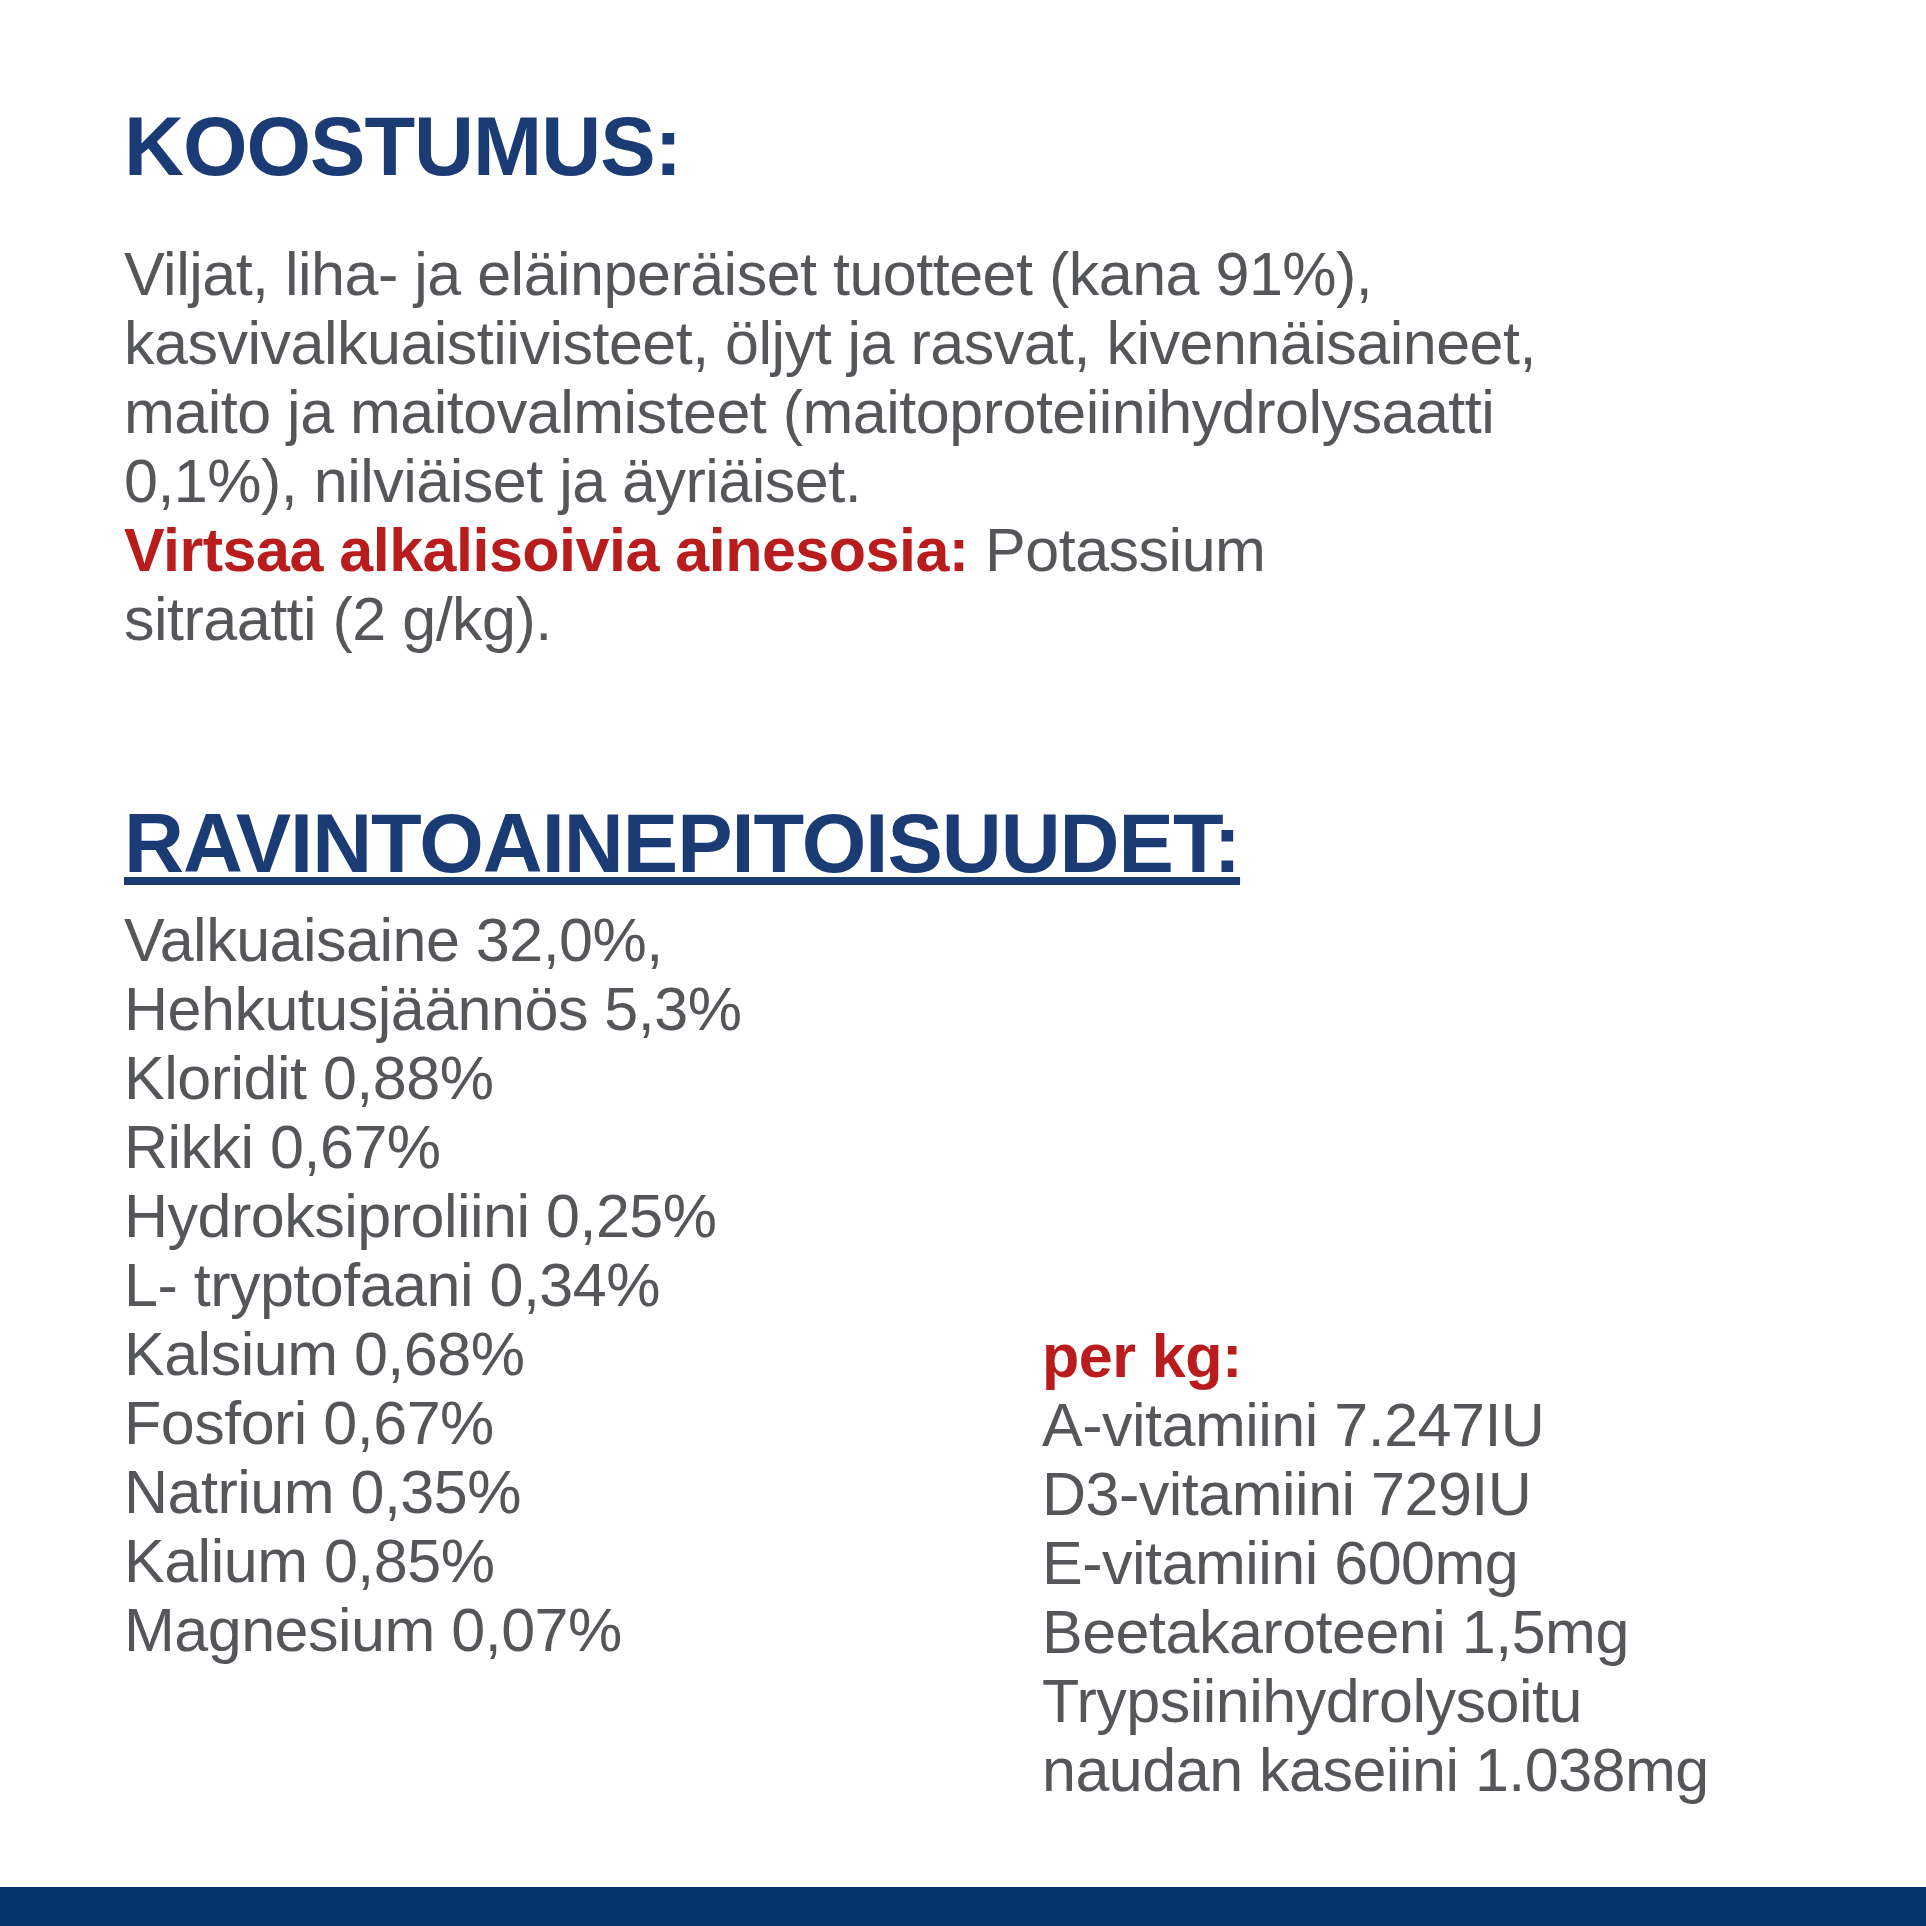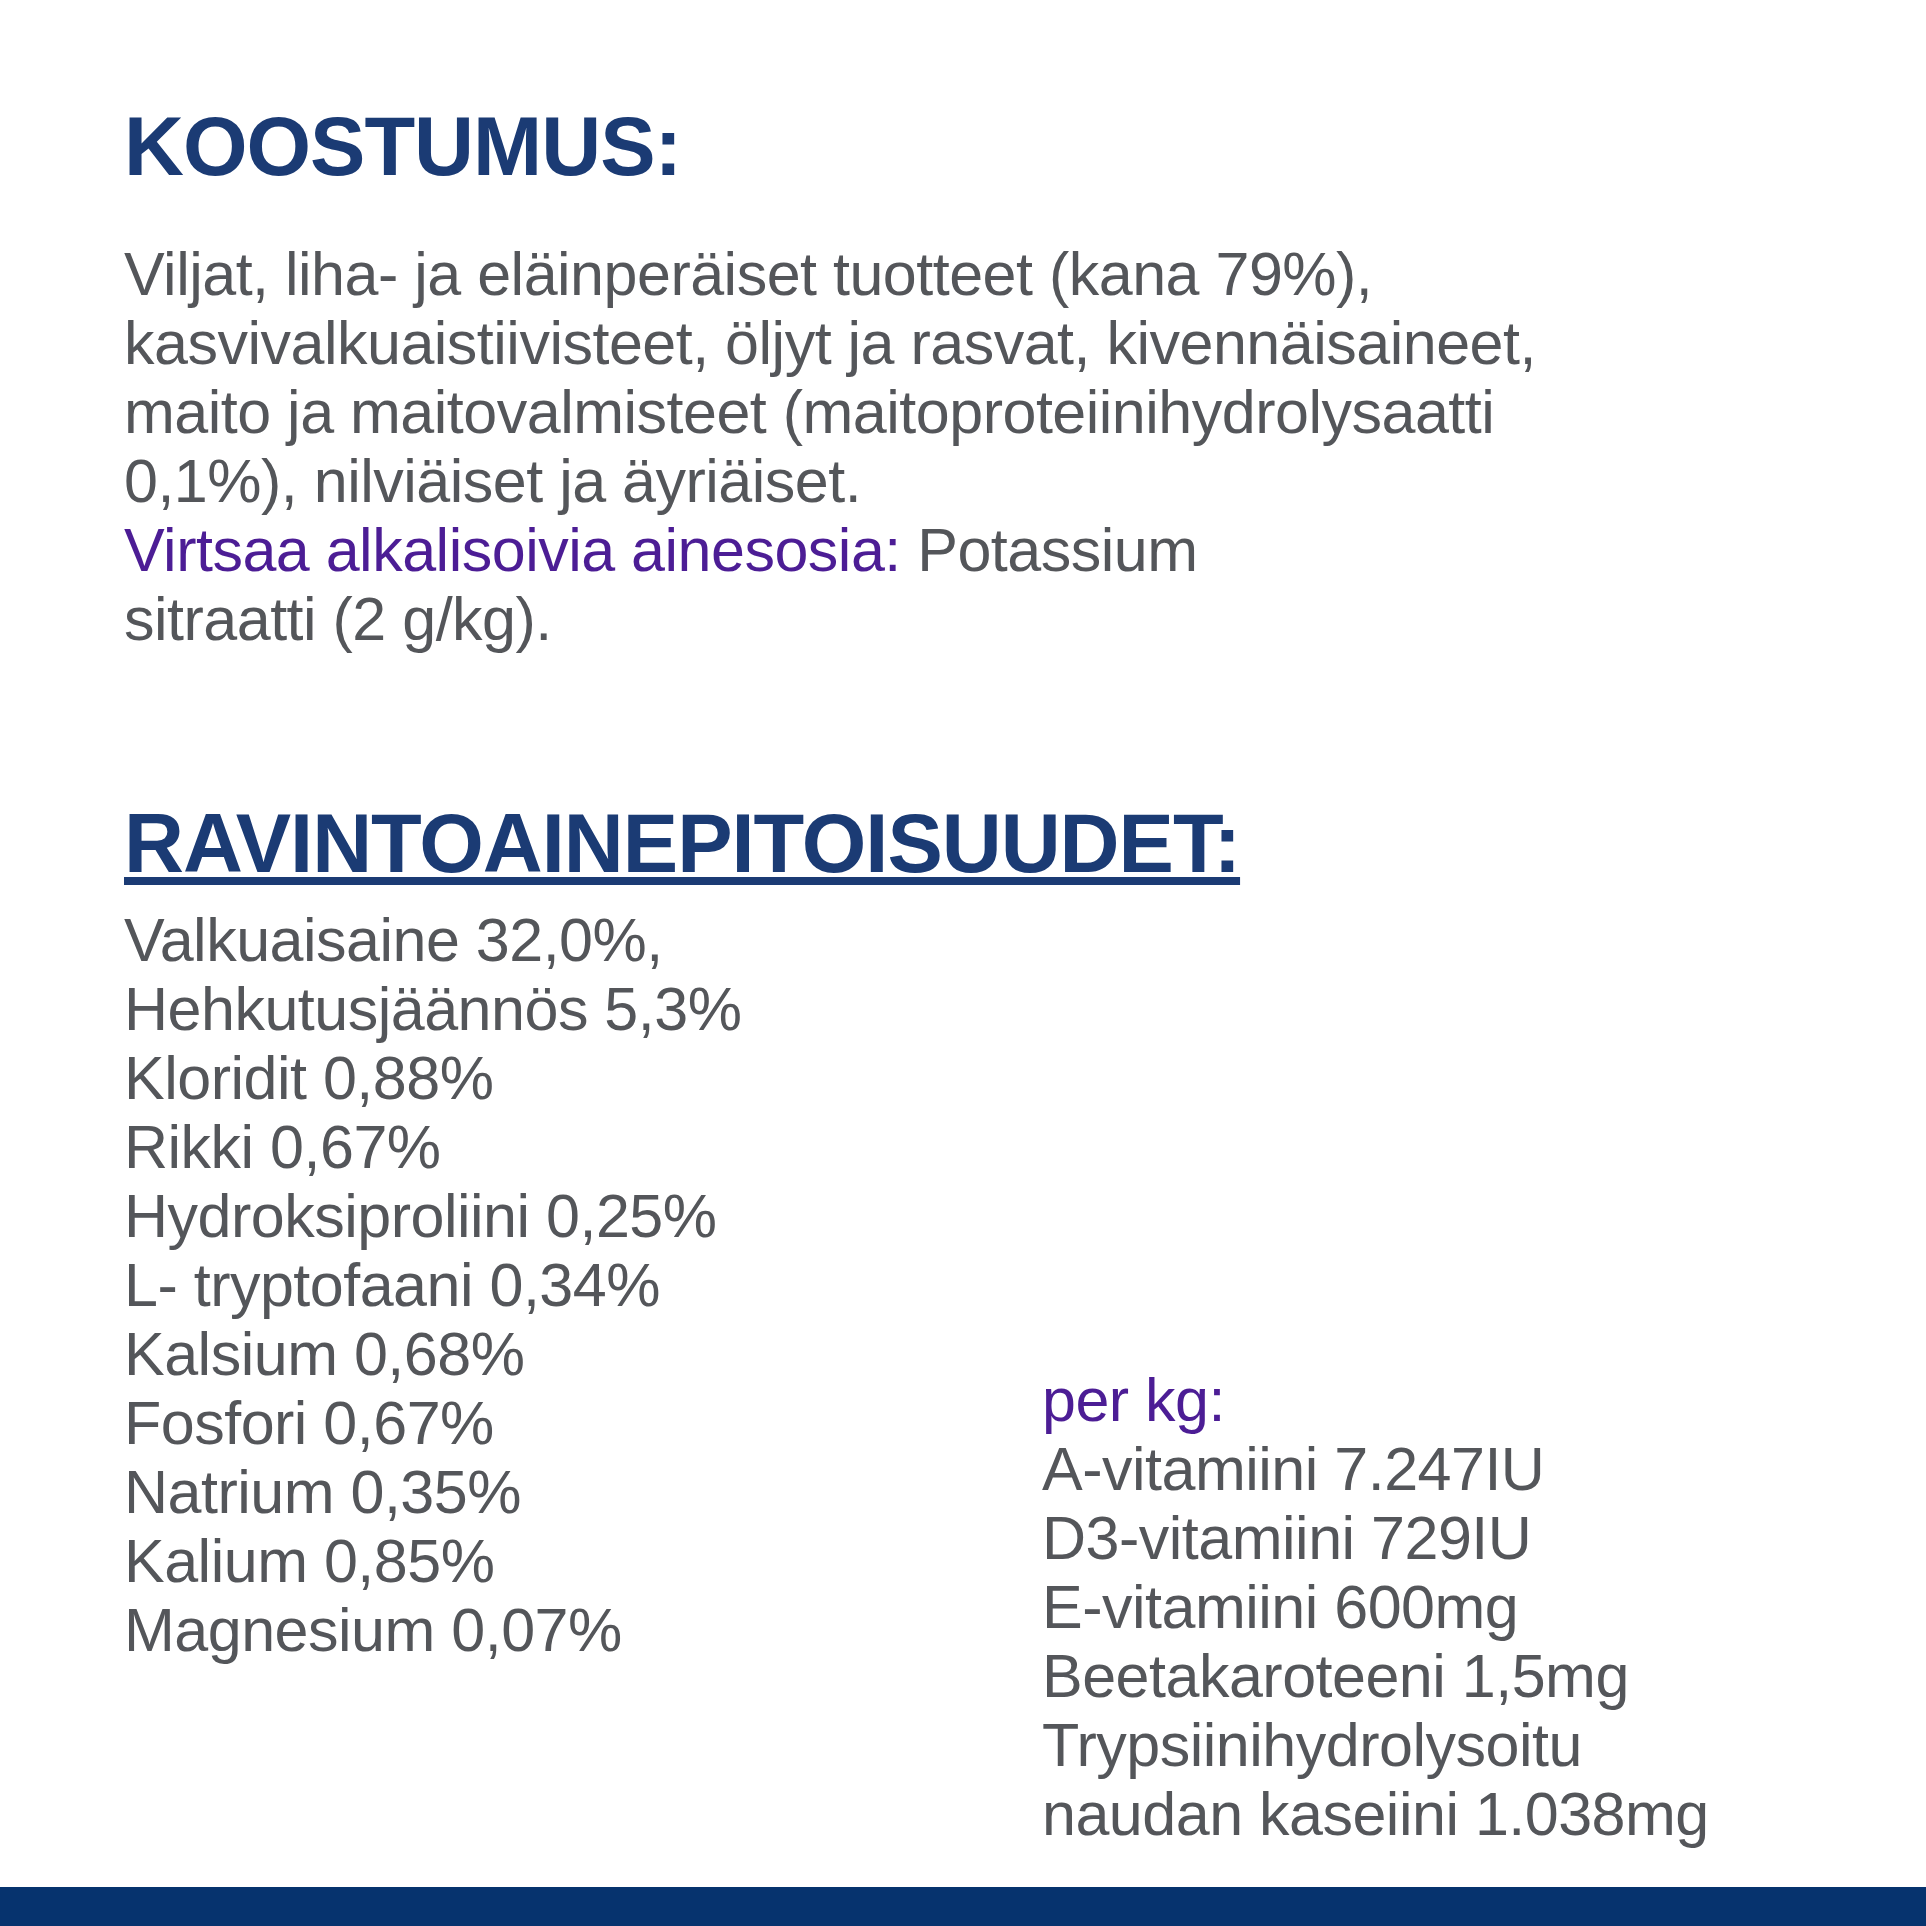--- a/index.html
+++ b/index.html
@@ -31,23 +31,22 @@
     left:124px;
     font-size:61px;
     line-height:69px;
     letter-spacing:-0.5px;
     color:#54565A;
     white-space:nowrap;
   }
   #composition-paragraph{top:240px;}
   #analyte-list{top:906px;}
   .boldgray{
-    font-weight:400;
-    color:#4c1d95;
-    margin-top:44px;
+    font-weight:700;
+    color:#b91c1c;
   }
   #per-kg-block{
     position:absolute;
     left:1042px;
     top:1322px;
     font-size:61px;
     line-height:69px;
     letter-spacing:-0.5px;
     color:#54565A;
     white-space:nowrap;
@@ -62,21 +61,21 @@
 </style>
 </head>
 <body>
 
 <div class="page">
 
   <div id="composition-heading" class="heading">KOOSTUMUS:</div>
 
   <div id="composition-paragraph" class="bodyblock">
     <div>
-        <div class="line">Viljat, liha- ja eläinperäiset tuotteet (kana 79%),</div>
+        <div class="line">Viljat, liha- ja eläinperäiset tuotteet (kana 91%),</div>
         <div class="line">kasvivalkuaistiivisteet, öljyt ja rasvat, kivennäisaineet,</div>
         <div class="line">maito ja maitovalmisteet (maitoproteiinihydrolysaatti</div>
         <div class="line">0,1%), nilviäiset ja äyriäiset.</div>
       </div>
     <div class="line">
       <span class="boldgray">Virtsaa alkalisoivia ainesosia:</span><span> Potassium</span>
     </div>
     <div class="line">sitraatti (2 g/kg).</div>
   </div>
 

